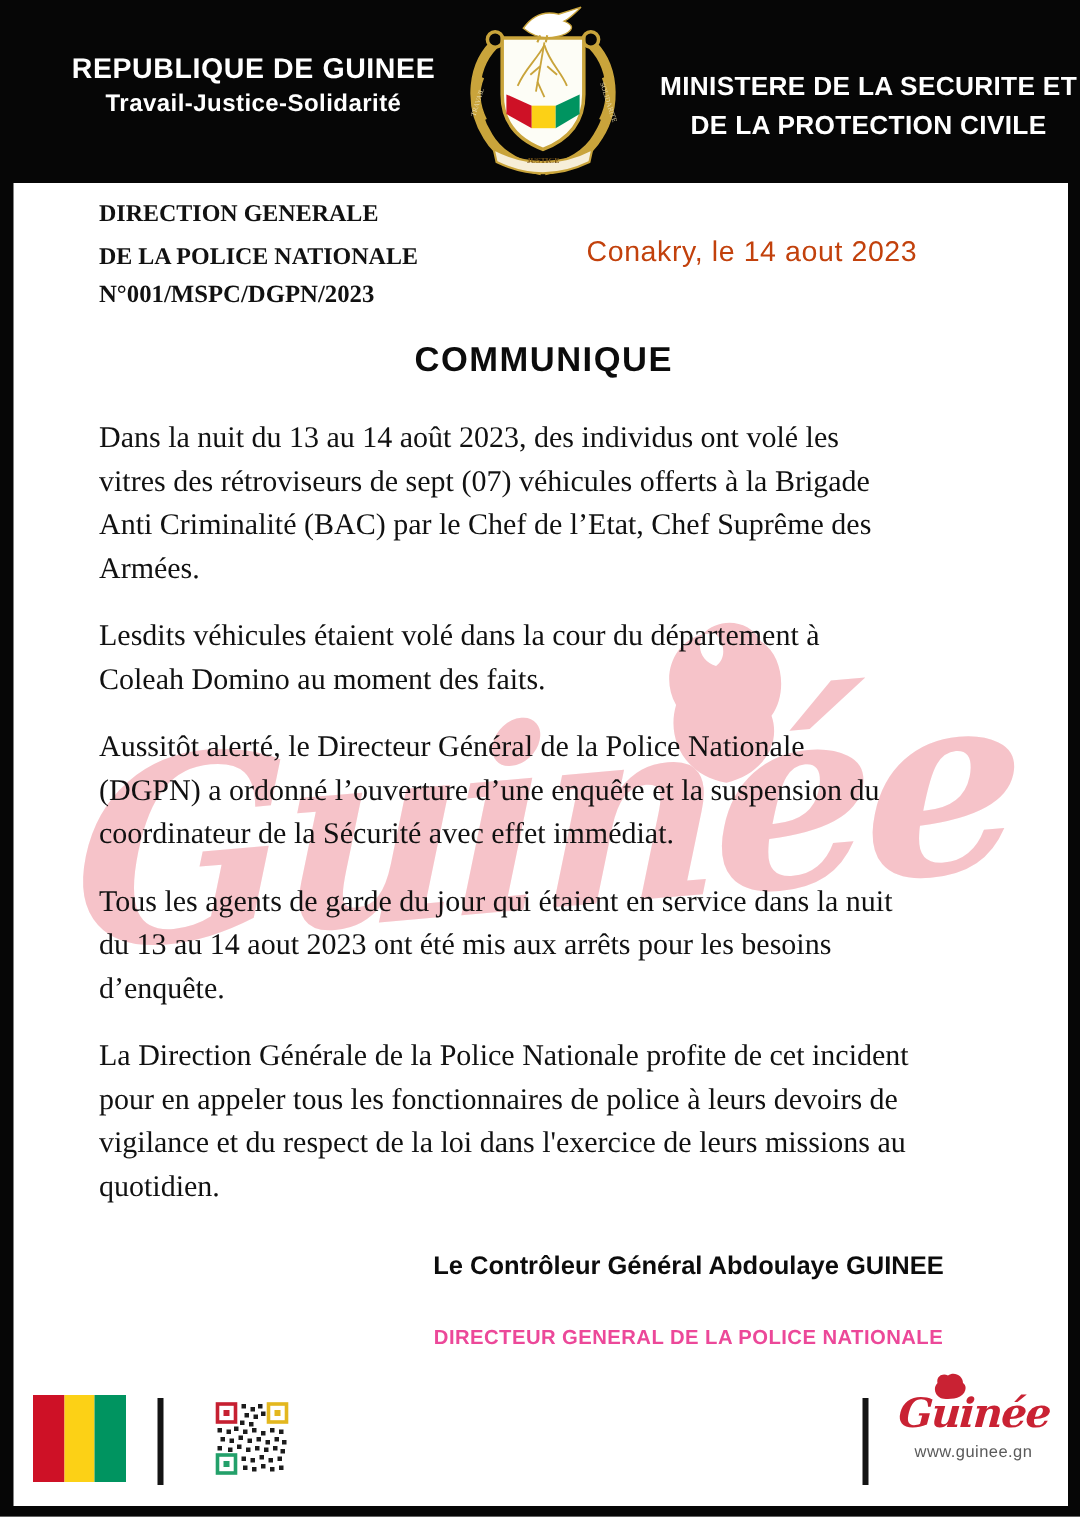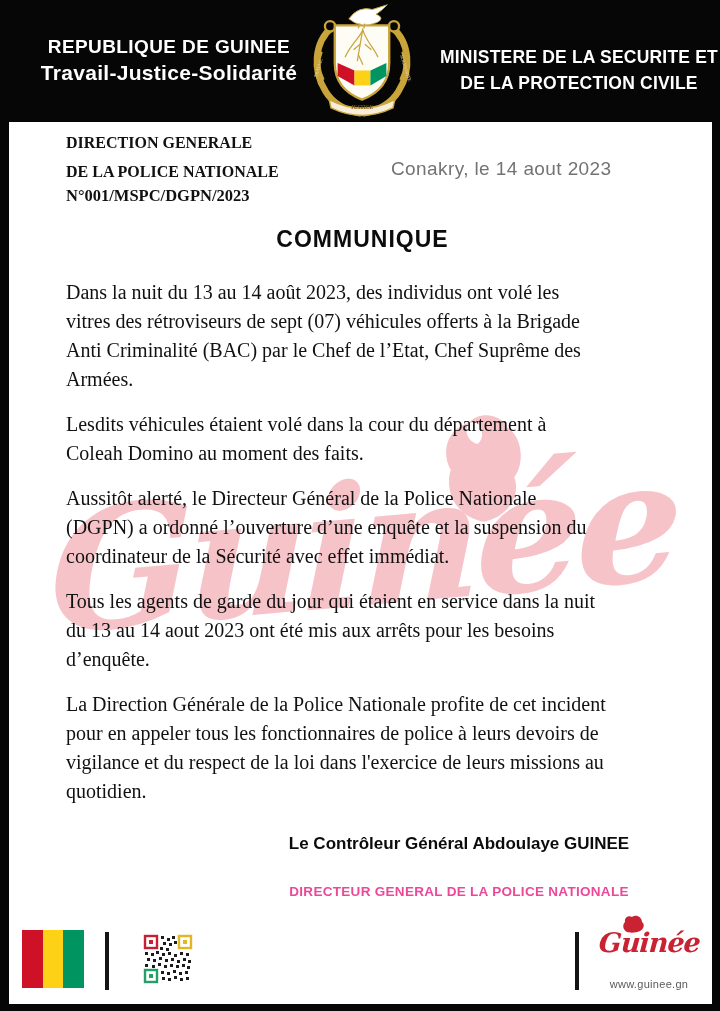--- a/index.html
+++ b/index.html
@@ -6,21 +6,21 @@
   body{
     width:720px;height:1011px;position:relative;background:#060606;
     font-family:"Liberation Sans",sans-serif;overflow:hidden;
   }
   .page{position:absolute;inset:0;background:#060606;}
 
   
   .banner{position:absolute;left:0;top:0;width:720px;height:122px;background:#060606;z-index:3;}
   .banner-left{position:absolute;left:38px;top:36px;width:262px;text-align:center;color:#fff;}
   .banner-left .l1{font-size:19px;font-weight:bold;letter-spacing:.4px;margin-bottom:3px;}
-  .banner-left .l2{font-size:21px;font-weight:bold;letter-spacing:.3px;}
+  .banner-left .l2{font-size:16px;font-weight:bold;letter-spacing:.3px;}
   .banner-right{position:absolute;left:436px;top:44px;width:286px;text-align:center;color:#fff;}
   .banner-right .l1,.banner-right .l2{font-size:17.5px;font-weight:bold;line-height:26px;letter-spacing:.2px;}
   .crest{position:absolute;left:301px;top:2px;width:122px;height:120px;}
 
   
   .content{
     position:absolute;left:9px;right:8px;top:122px;bottom:7px;background:#ffffff;overflow:hidden;
   }
 
   
@@ -35,21 +35,21 @@
   }
   .wm-bird{position:absolute;left:400px;top:-52px;width:100px;height:120px;transform:rotate(-8deg);}
 
   .layer{position:relative;z-index:1;}
 
   
   .letterhead{position:absolute;left:57px;top:12px;font-family:"Liberation Serif",serif;font-weight:bold;color:#111;}
   .letterhead .lh1{font-size:16px;margin-bottom:11px;}
   .letterhead .lh2{font-size:16px;margin-bottom:5px;}
   .letterhead .lh3{font-size:16.5px;}
-  .dateline{position:absolute;left:382px;top:36px;font-size:19px;color:#737373;letter-spacing:.4px;}
+  .dateline{position:absolute;left:382px;top:36px;font-size:19px;color:#c2410c;letter-spacing:.4px;}
 
   
   .doc-title{
     position:absolute;left:0;right:36px;top:104px;text-align:center;
     font-size:23px;font-weight:bold;letter-spacing:1px;color:#0c0c0c;padding-left:40px;
   }
 
   
   .body-text{
     position:absolute;left:57px;top:156px;width:612px;
@@ -69,21 +69,21 @@
   .vbar{position:absolute;top:810px;width:4px;height:58px;background:#141414;}
   .vbar.b1{left:96px;}
   .vbar.b2{left:566px;}
   .qr{position:absolute;left:134px;top:812px;width:50px;height:50px;}
   .logo{position:absolute;left:578px;top:806px;width:124px;text-align:center;}
   .logo .logo-word{
     position:relative;display:inline-block;font-family:"DejaVu Serif",serif;
     font-style:italic;font-weight:bold;font-size:27px;letter-spacing:-1px;line-height:30px;
     transform:skewX(-4deg);
   }
-  .logo .logo-url{font-size:11px;color:#5a5a5a;margin-top:20px;letter-spacing:.3px;}
+  .logo .logo-url{font-size:11px;color:#5a5a5a;margin-top:4px;letter-spacing:.3px;}
   .logo-bird{position:absolute;left:34px;top:-13px;width:26px;height:18px;}
 </style>
 </head>
 <body>
 
 <div class="page">
 
   <header class="banner">
     <div class="banner-left">
       <div class="l1">REPUBLIQUE DE GUINEE</div>

